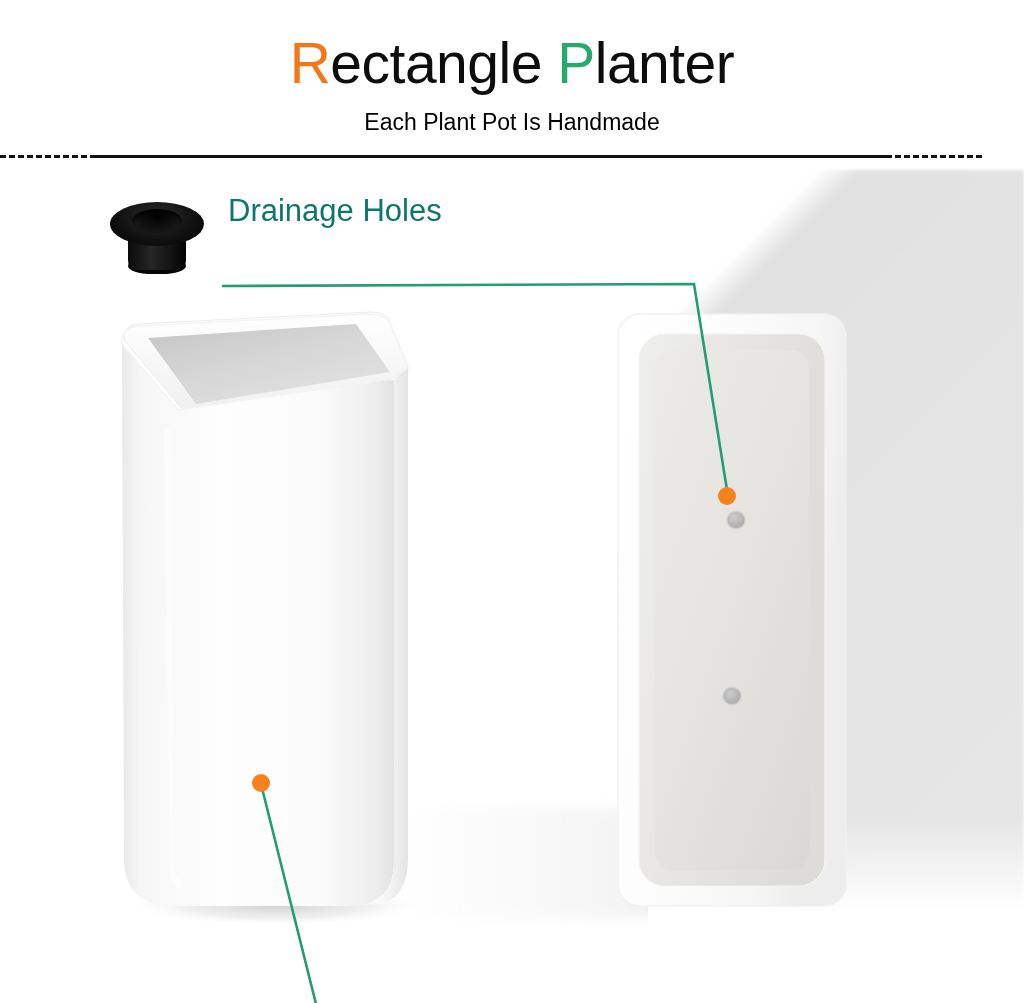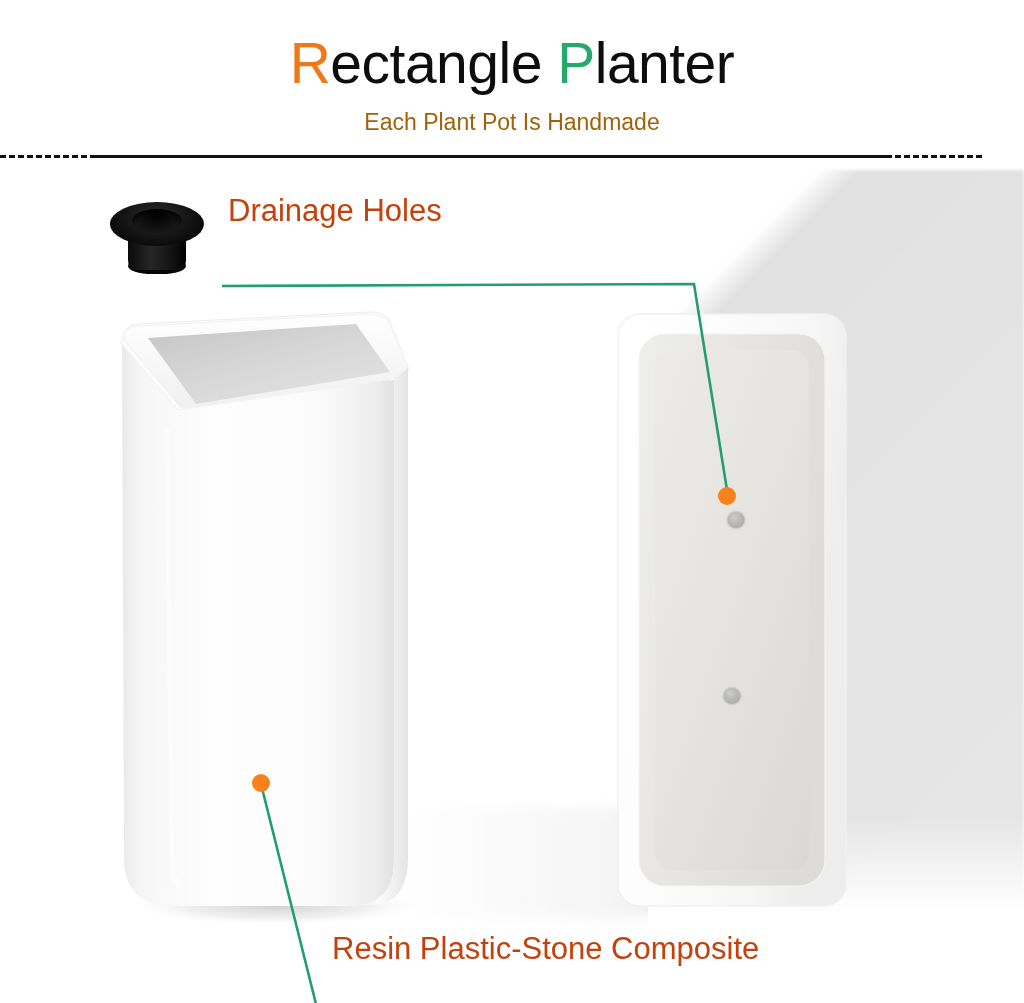--- a/index.html
+++ b/index.html
@@ -46,21 +46,21 @@
   #title .accent-green  { color: #27A96D; }
 
   #subtitle {
     position: absolute;
     left: 0; top: 80px;
     width: 1024px;
     text-align: center;
     font-size: 23px;
     line-height: 28px;
     font-weight: 400;
-    color: #a16207;
+    color: #000000;
     white-space: nowrap;
   }
 
   
   #divider {
     position: absolute;
     left: 0; top: 126px;
     width: 1024px;
     height: 4px;
   }
@@ -142,21 +142,21 @@
     border-radius: 50%;
     box-shadow: inset 0 3px 5px rgba(0,0,0,0.9);
   }
 
   
   .callout-text {
     position: absolute;
     font-size: 31px;
     line-height: 46px;
     font-weight: 400;
-    color: #c2410c;
+    color: #0f766e;
     white-space: nowrap;
   }
   #callout-drainage { left: 228px; top: 160px; }
   #callout-material { left: 332px; top: 898px; }
 
   
   #planter-left {
     position: absolute;
     left: 108px; top: 282px;
     width: 310px; height: 612px;
@@ -210,21 +210,20 @@
     <div class="grommet-body"></div>
     <div class="grommet-flange"></div>
     <div class="grommet-bore"></div>
   </div>
 
   <div id="callout-drainage" class="callout-text">
     <div>Drainage Holes</div>
   </div>
 
   <div id="callout-material" class="callout-text">
-    <div>Resin Plastic-Stone Composite</div>
   </div>
 
   <div id="planter-left">
     <svg width="310" height="612" viewBox="0 0 310 612" xmlns="http://www.w3.org/2000/svg">
       <defs>
         <linearGradient id="lpFront" x1="0" y1="0" x2="1" y2="0">
           <stop offset="0" stop-color="#e9e9e9"></stop>
           <stop offset="0.07" stop-color="#f6f6f6"></stop>
           <stop offset="0.35" stop-color="#fefefe"></stop>
           <stop offset="0.72" stop-color="#fbfbfb"></stop>

